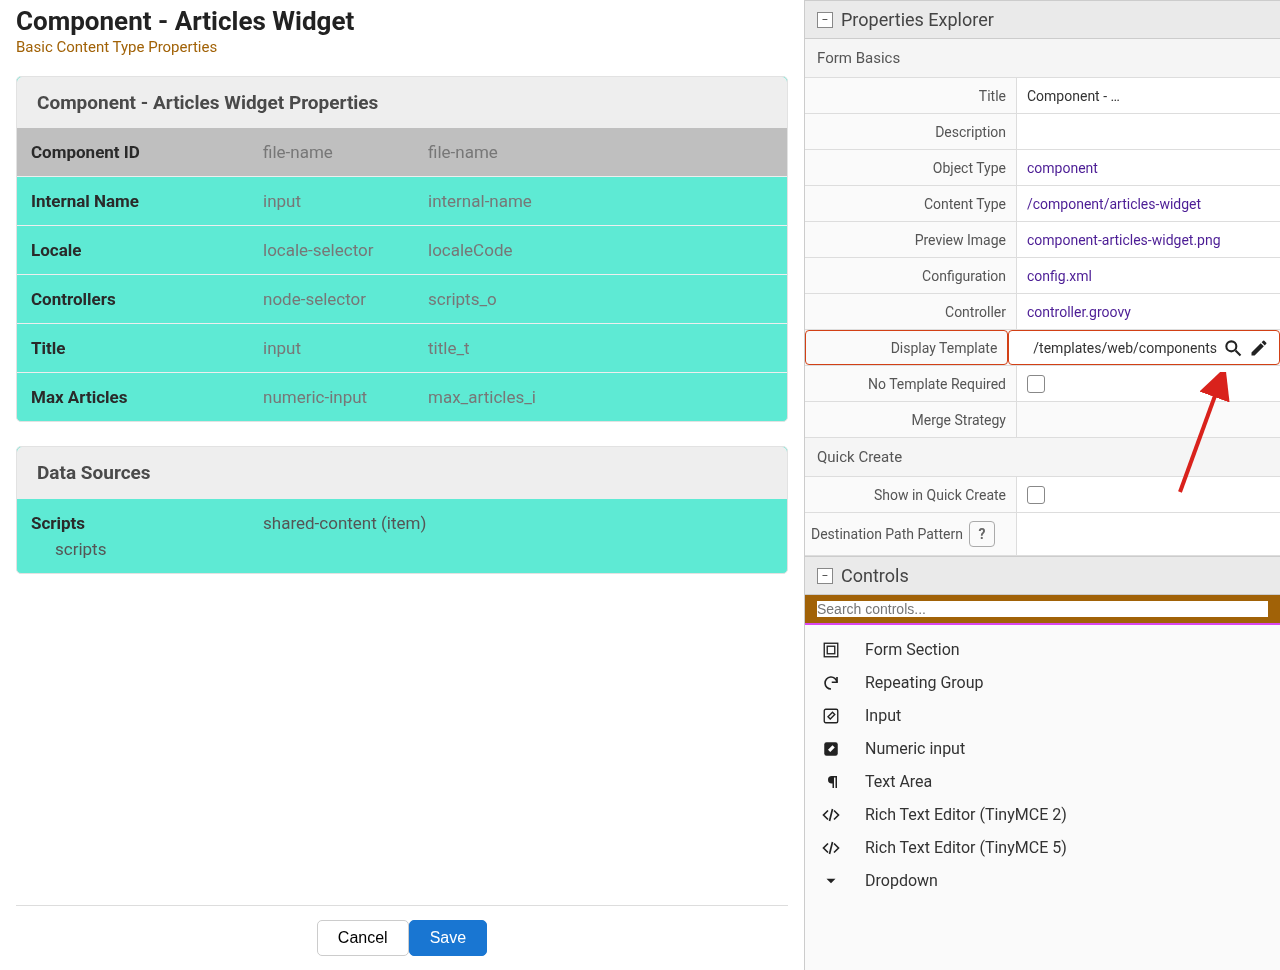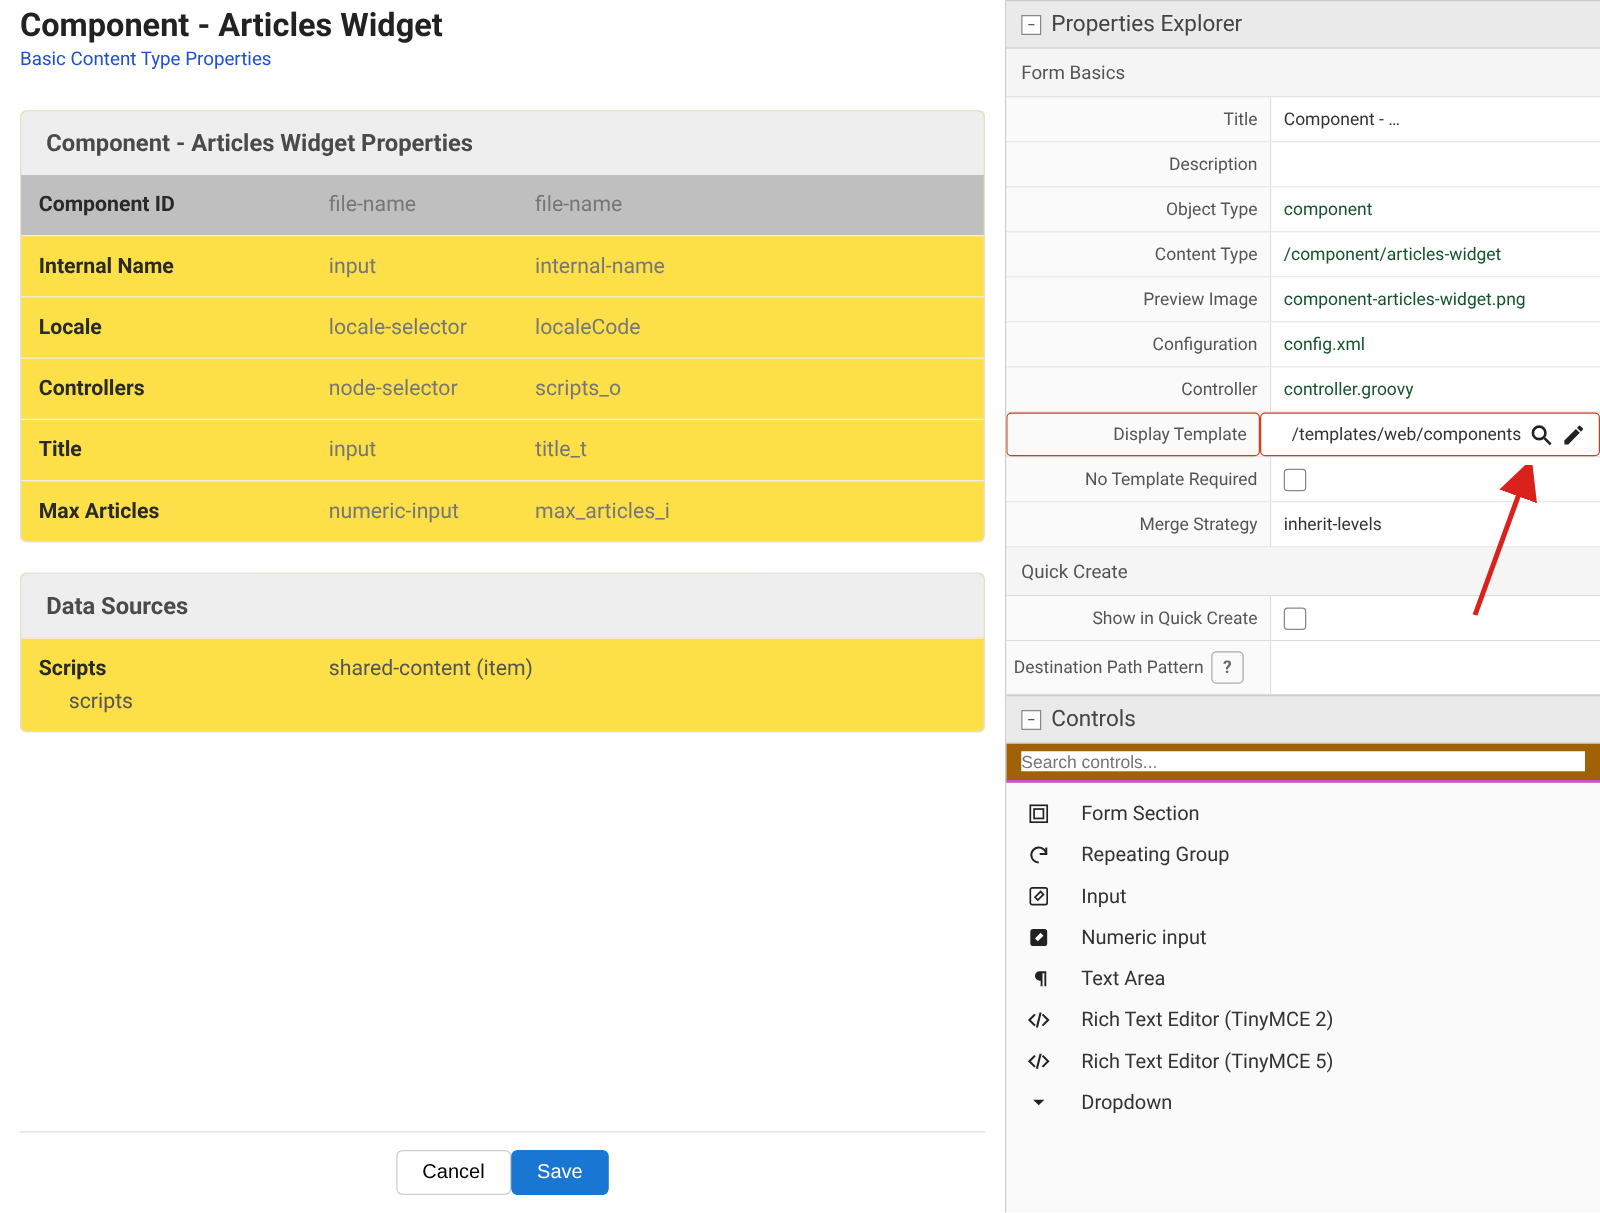--- a/index.html
+++ b/index.html
@@ -1,23 +1,23 @@
 <!DOCTYPE html>
 <html><head>
 <meta charset="utf-8">
 <style>
 * { box-sizing: border-box; margin: 0; padding: 0; }
 body { font-family: -apple-system, BlinkMacSystemFont, "Segoe UI", Roboto, sans-serif; font-size: 14px; color: #333; display: flex; height: 970px; overflow: hidden; }
 .main { flex: 1; padding: 4px 16px 0 16px; overflow-y: auto; display: flex; flex-direction: column; }
 .side { width: 476px; border-left: 1px solid #ccc; background: #fafafa; overflow-y: auto; }
 
 h1 { font-size: 26px; font-weight: 700; color: #222; margin: 2px 0 2px 0; }
-.breadcrumb { color: #1d4ed8; font-size: 15px; margin-bottom: 32px; cursor: pointer; }
-
-.panel { border: 1px solid #e2e2e2; border-radius: 5px; margin-bottom: 24px; background: #fde047; }
+.breadcrumb { color: #a16207; font-size: 15px; margin-bottom: 20px; cursor: pointer; }
+
+.panel { border: 1px solid #e2e2e2; border-radius: 5px; margin-bottom: 24px; background: #5eead4; }
 .panel-header { background: #eeeeee; padding: 14px 20px; font-size: 19px; font-weight: 700; color: #4a4a4a; border-radius: 5px 5px 0 0; }
 .prop-row { display: flex; padding: 14px 14px; border-top: 1px solid #eee; font-size: 17px; }
 .prop-row.selected { background: #bfbfbf; border-top: none; }
 .prop-row .c1 { width: 232px; font-weight: 700; color: #2a2a2a; }
 .prop-row .c2 { width: 165px; color: #777; }
 .prop-row .c3 { flex: 1; color: #777; }
 
 .ds-row { padding: 14px 14px; border-top: 1px solid #eee; font-size: 17px; display: flex; }
 .ds-col1 { width: 232px; }
 .ds-label { font-weight: 700; color: #2a2a2a; }
@@ -27,21 +27,21 @@
 .footer { border-top: 1px solid #ddd; padding: 14px 0; display: flex; justify-content: center; gap: 0; margin-top: auto; }
 .btn { padding: 8px 20px; border-radius: 5px; border: 1px solid #ccc; background: #fff; font-size: 16px; cursor: pointer; }
 .btn.primary { background: #1976d2; color: #fff; border-color: #1976d2; }
 
 .section-head { background: #eaeaea; border-top: 1px solid #ccc; border-bottom: 1px solid #ccc; padding: 8px 12px; display: flex; align-items: center; gap: 8px; font-size: 18px; color: #444; }
 .collapse-btn { width: 16px; height: 16px; border: 1px solid #888; display: flex; align-items: center; justify-content: center; font-size: 12px; line-height: 1; cursor: pointer; background: #fff; }
 .sub-head { background: #f5f5f5; padding: 10px 12px; font-size: 15px; color: #555; border-bottom: 1px solid #ddd; }
 .form-row { display: flex; border-bottom: 1px solid #ddd; min-height: 36px; }
 .form-label { width: 212px; text-align: right; padding: 8px 10px; font-size: 14px; color: #555; background: #fafafa; border-right: 1px solid #ddd; display: flex; align-items: center; justify-content: flex-end; gap: 6px; }
 .form-value { flex: 1; padding: 6px 10px; display: flex; align-items: center; gap: 6px; background: #fff; font-size: 14px; color: #333; position: relative; }
-.form-value.placeholder { color: #14532d; }
+.form-value.placeholder { color: #4c1d95; }
 .form-value.highlight { border: 1.5px solid #d24015; border-radius: 4px; padding-left: 24px; }
 .form-label.highlight-label { border: 1.5px solid #d24015; border-radius: 4px; }
 .icon-btn { cursor: pointer; display: inline-flex; }
 .checkbox { width: 18px; height: 18px; border: 1.5px solid #888; border-radius: 3px; background: #fff; cursor: pointer; }
 .help { width: 26px; height: 26px; border: 1px solid #aaa; border-radius: 4px; display: flex; align-items: center; justify-content: center; font-weight: 700; color: #666; cursor: pointer; }
 .search-box { padding: 6px 12px; background: #a16207; border-bottom: 2px solid #d946ef; }
 .search-box input { border: none; outline: none; width: 100%; font-size: 14px; color: #555; }
 .ctrl-list { padding: 8px 12px; }
 .ctrl-item { display: flex; align-items: center; gap: 24px; padding: 7px 4px; font-size: 16px; color: #333; cursor: pointer; }
 .ctrl-item .ci { width: 20px; display: inline-flex; justify-content: center; }
@@ -162,21 +162,20 @@
     </div>
   </div>
   <div class="form-row">
     <div class="form-label">No Template Required</div>
     <div class="form-value">
       <span class="checkbox"></span>
     </div>
   </div>
   <div class="form-row">
     <div class="form-label">Merge Strategy</div>
-    <div class="form-value">inherit-levels</div>
   </div>
 
   <div class="sub-head">Quick Create</div>
   <div class="form-row">
     <div class="form-label">Show in Quick Create</div>
     <div class="form-value">
       <span class="checkbox"></span>
     </div>
   </div>
   <div class="form-row">

